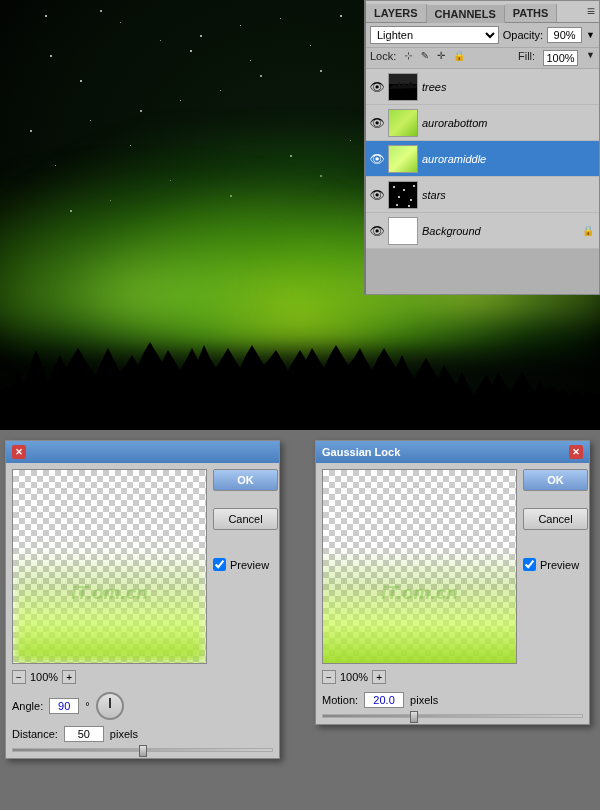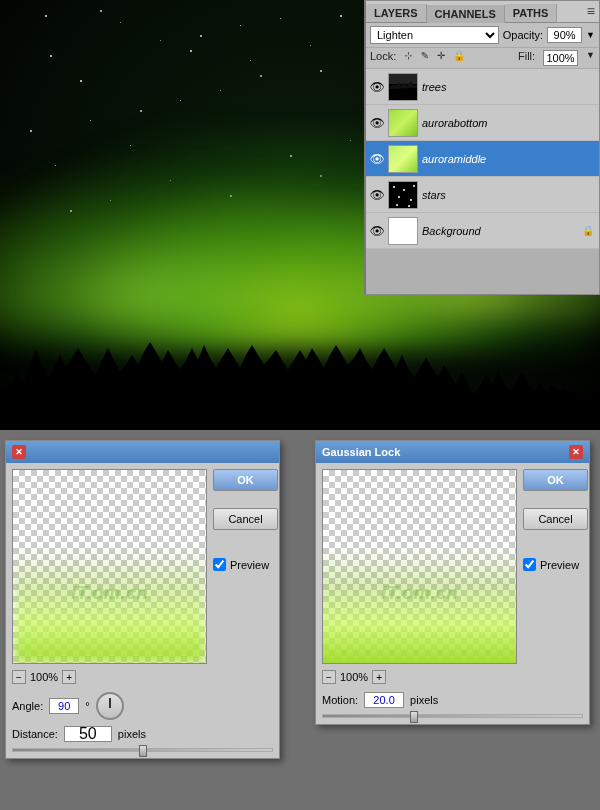--- a/index.html
+++ b/index.html
@@ -439,25 +439,25 @@
 
     .distance-row {
       display: flex;
       align-items: center;
       gap: 6px;
       margin-top: 6px;
       font-size: 11px;
     }
 
     .distance-input {
-      width: 48px;
+      width: 40px;
       height: 16px;
       border: 1px solid #888;
       background: white;
-      font-size: 16px;
+      font-size: 11px;
       text-align: center;
     }
 
     .slider-row {
       margin-top: 6px;
     }
 
     .slider-track {
       width: 100%;
       height: 4px;

